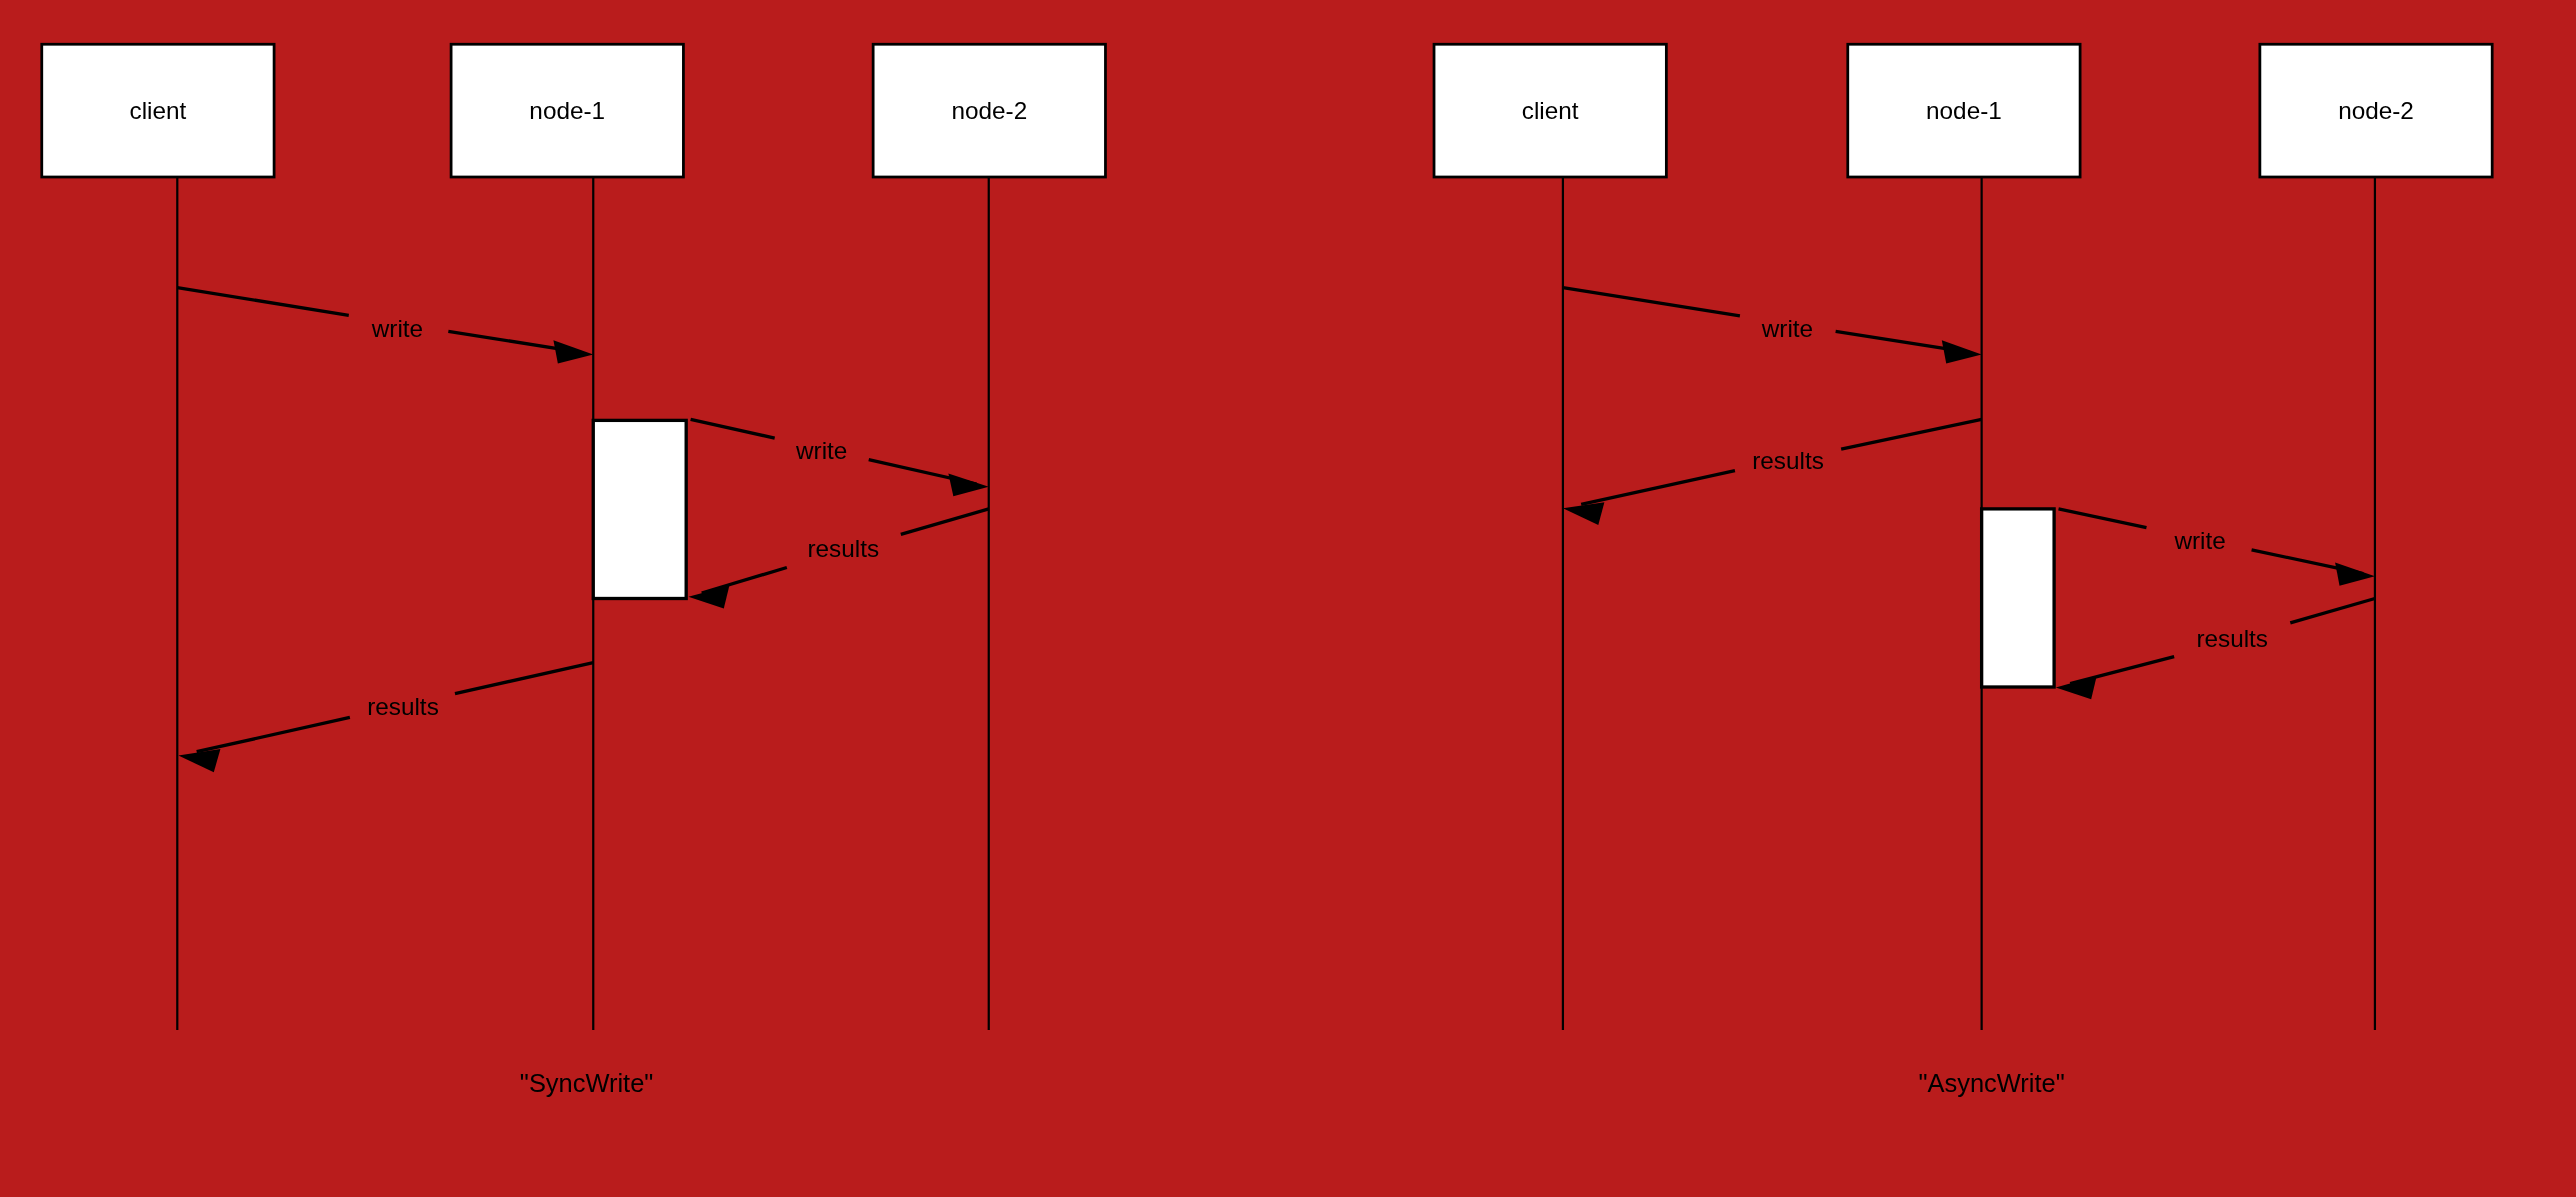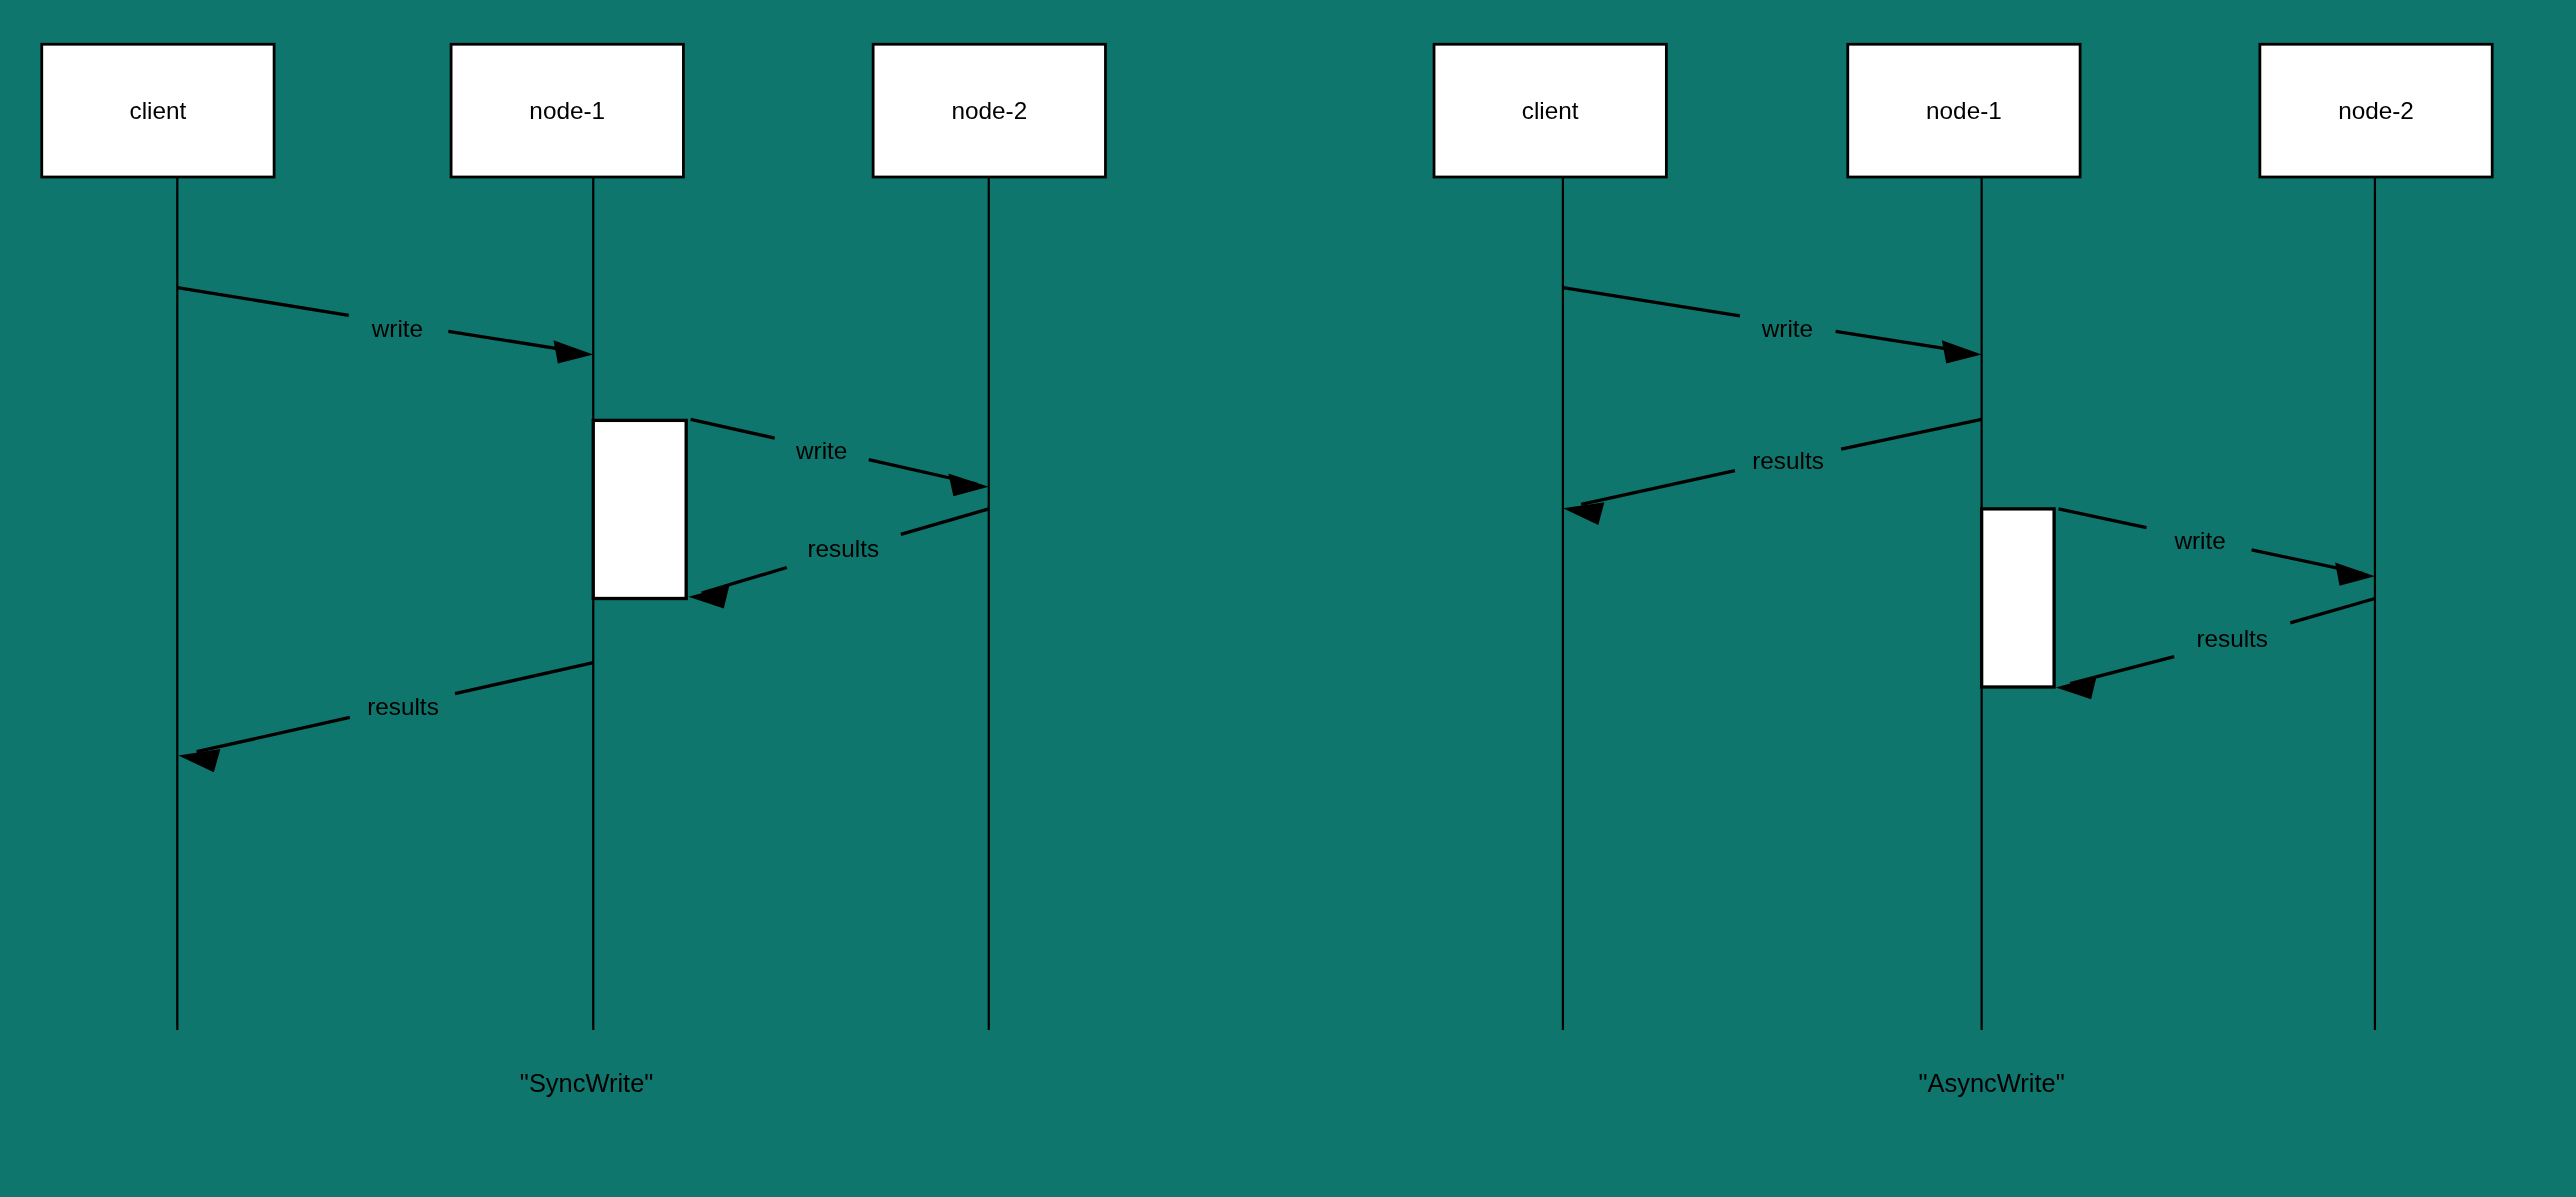--- a/index.html
+++ b/index.html
@@ -7,21 +7,21 @@
     padding: 0;
     background: #ffffff;
   }
   body {
     font-family: "Liberation Sans", sans-serif;
   }
   #canvas {
     position: relative;
     width: 2576px;
     height: 1197px;
-    background: #0f766e;
+    background: #b91c1c;
     overflow: hidden;
   }
   svg.diagram-svg {
     position: absolute;
     top: 0;
     left: 0;
     width: 2576px;
     height: 1197px;
     display: block;
   }

